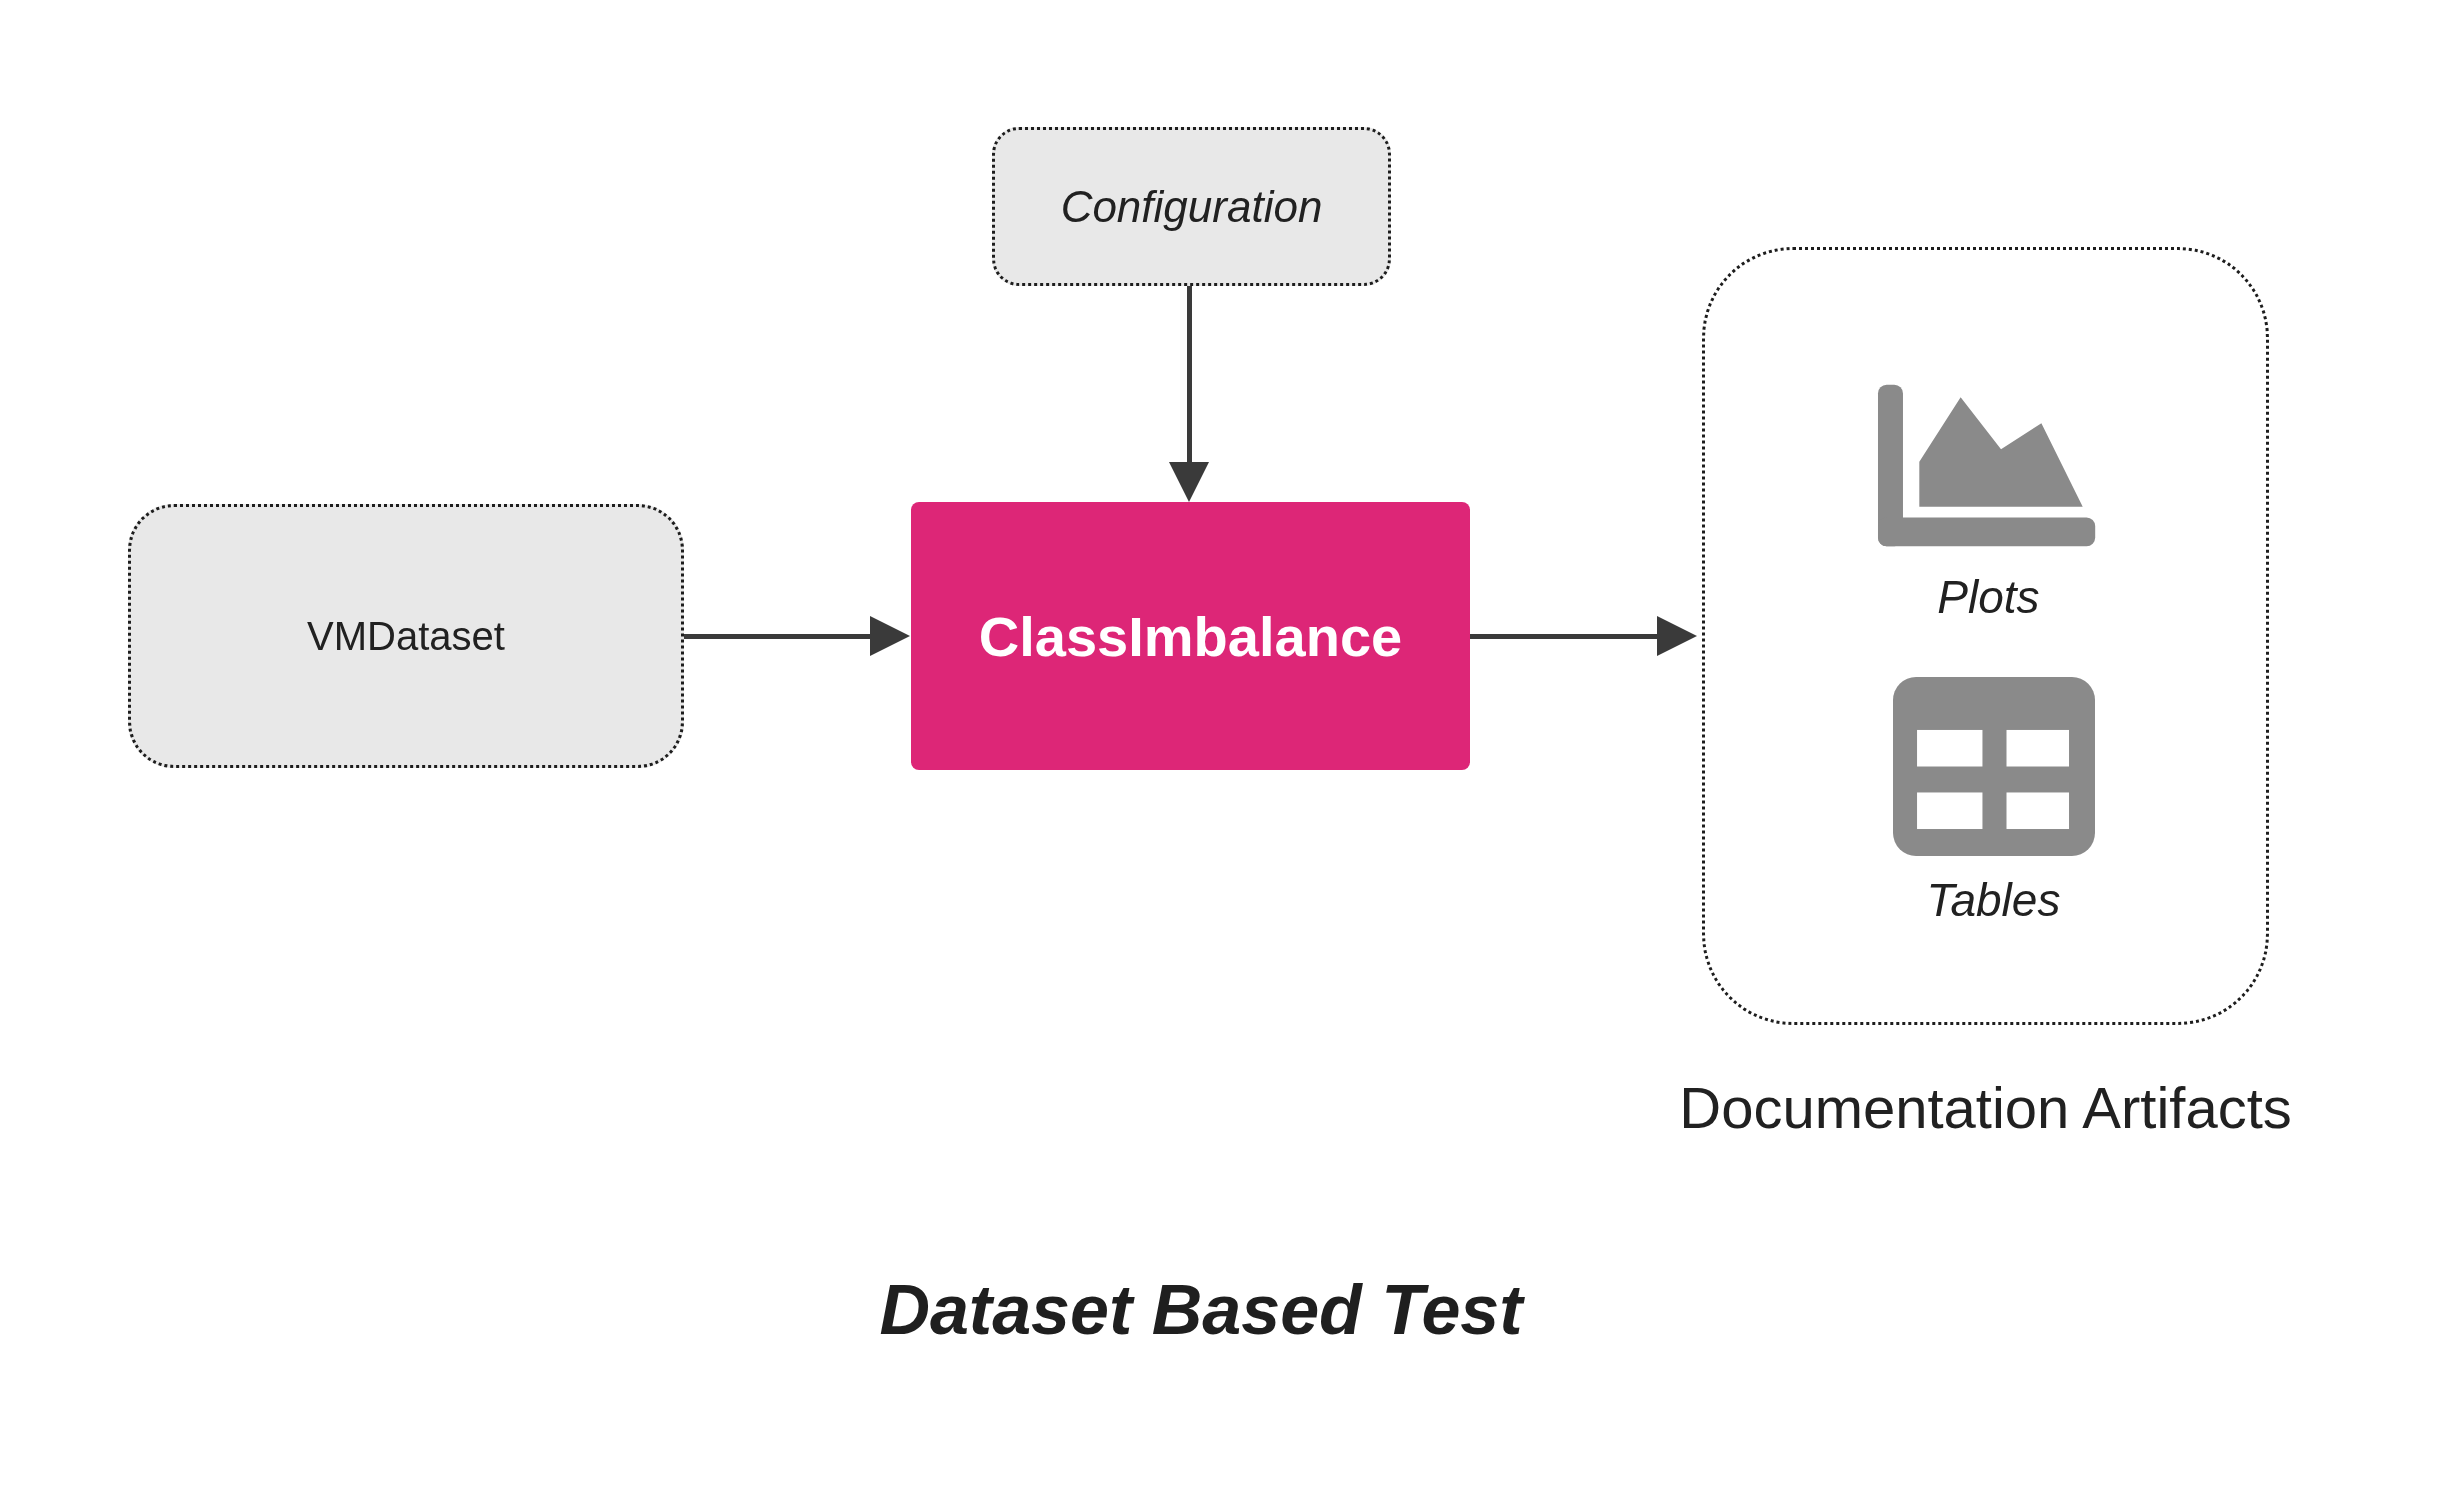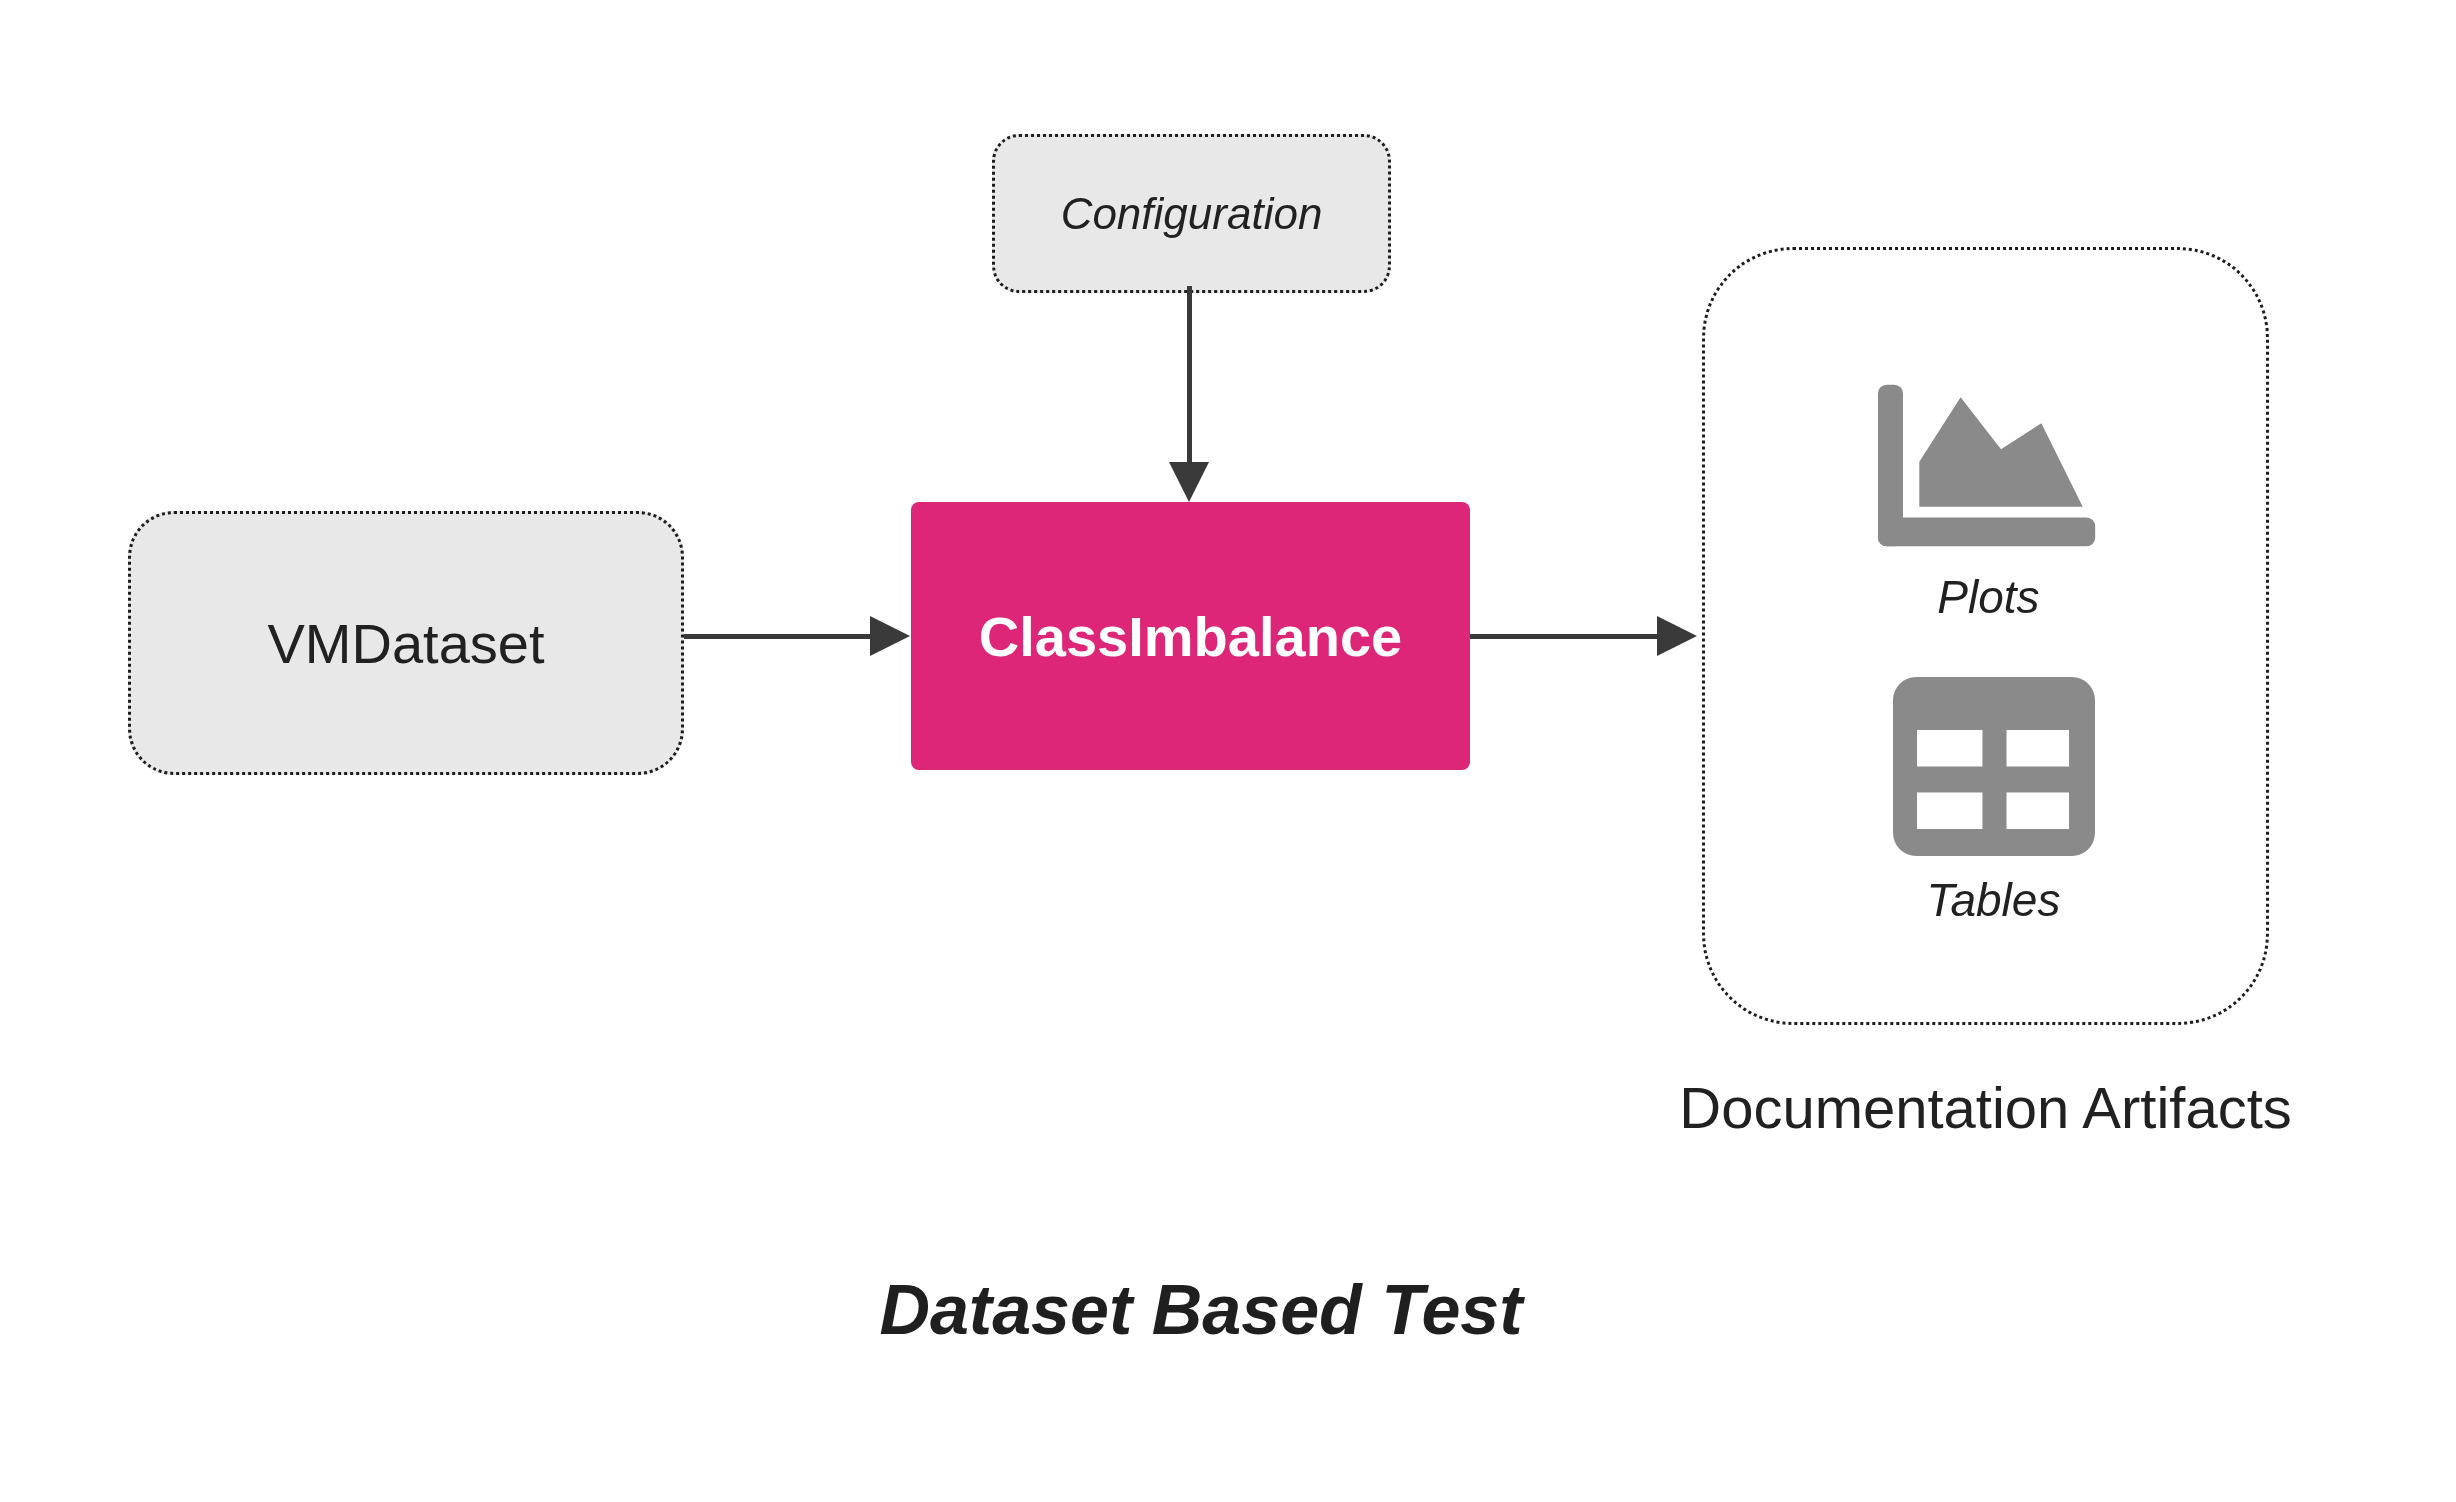--- a/index.html
+++ b/index.html
@@ -20,34 +20,33 @@
     position: absolute;
     display: flex;
     align-items: center;
     justify-content: center;
     box-sizing: border-box;
     text-align: center;
   }
   .node-gray {
     background: var(--node-fill, #e8e8e8);
     border: 3.8px dotted var(--border-dark, #1d1d1d);
-    margin-top: 7px;
   }
   #node-configuration {
     left: 992px; top: 127px;
     width: 399px; height: 159px;
     border-radius: 27px;
     font-style: italic;
     font-size: 44px;
   }
   #node-vmdataset {
     left: 128px; top: 504px;
     width: 556px; height: 264px;
     border-radius: 46px;
-    font-size: 56px;
+    font-size: 40px;
   }
   #node-test {
     left: 911px; top: 502px;
     width: 559px; height: 268px;
     border-radius: 8px;
     background: var(--accent-pink, #dd2677);
     color: #ffffff;
     font-weight: bold;
     font-size: 56px;
   }

